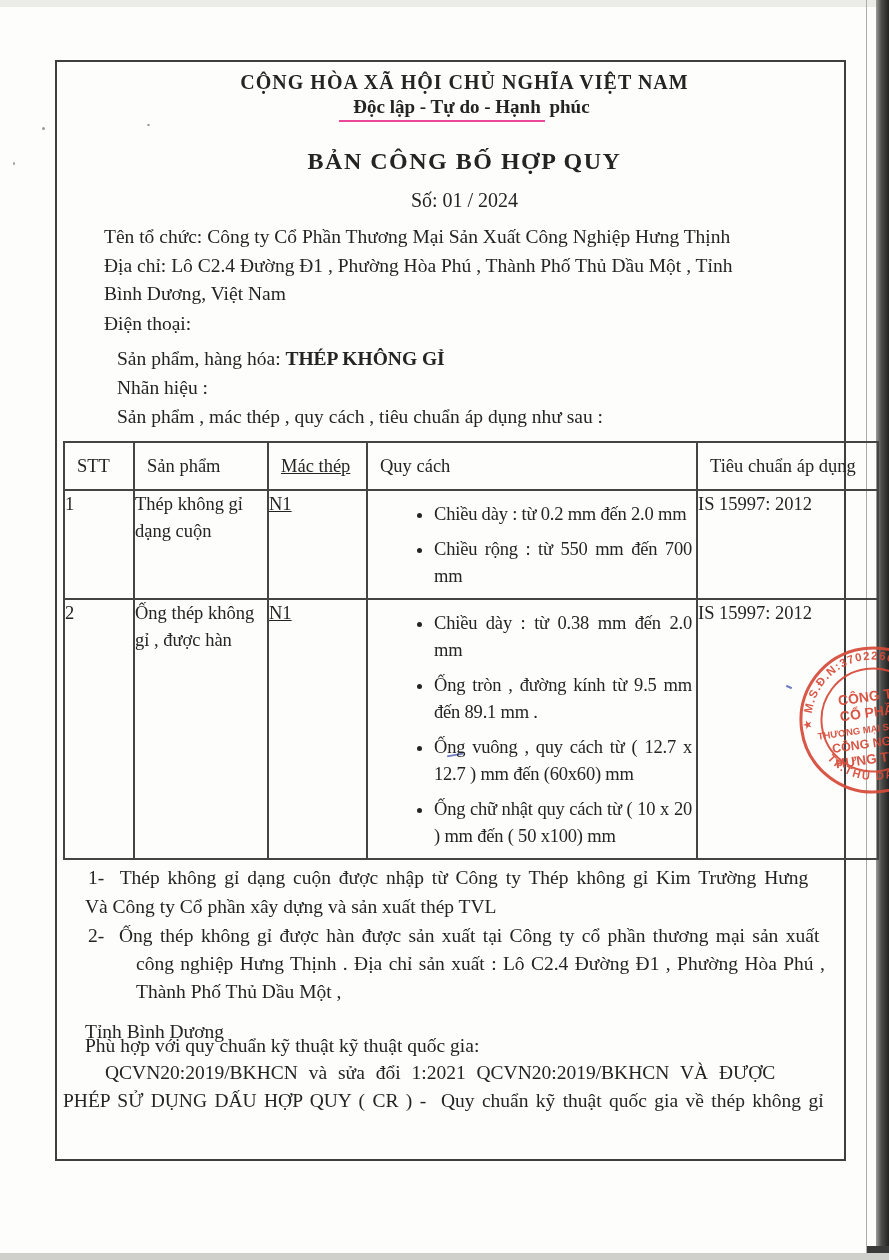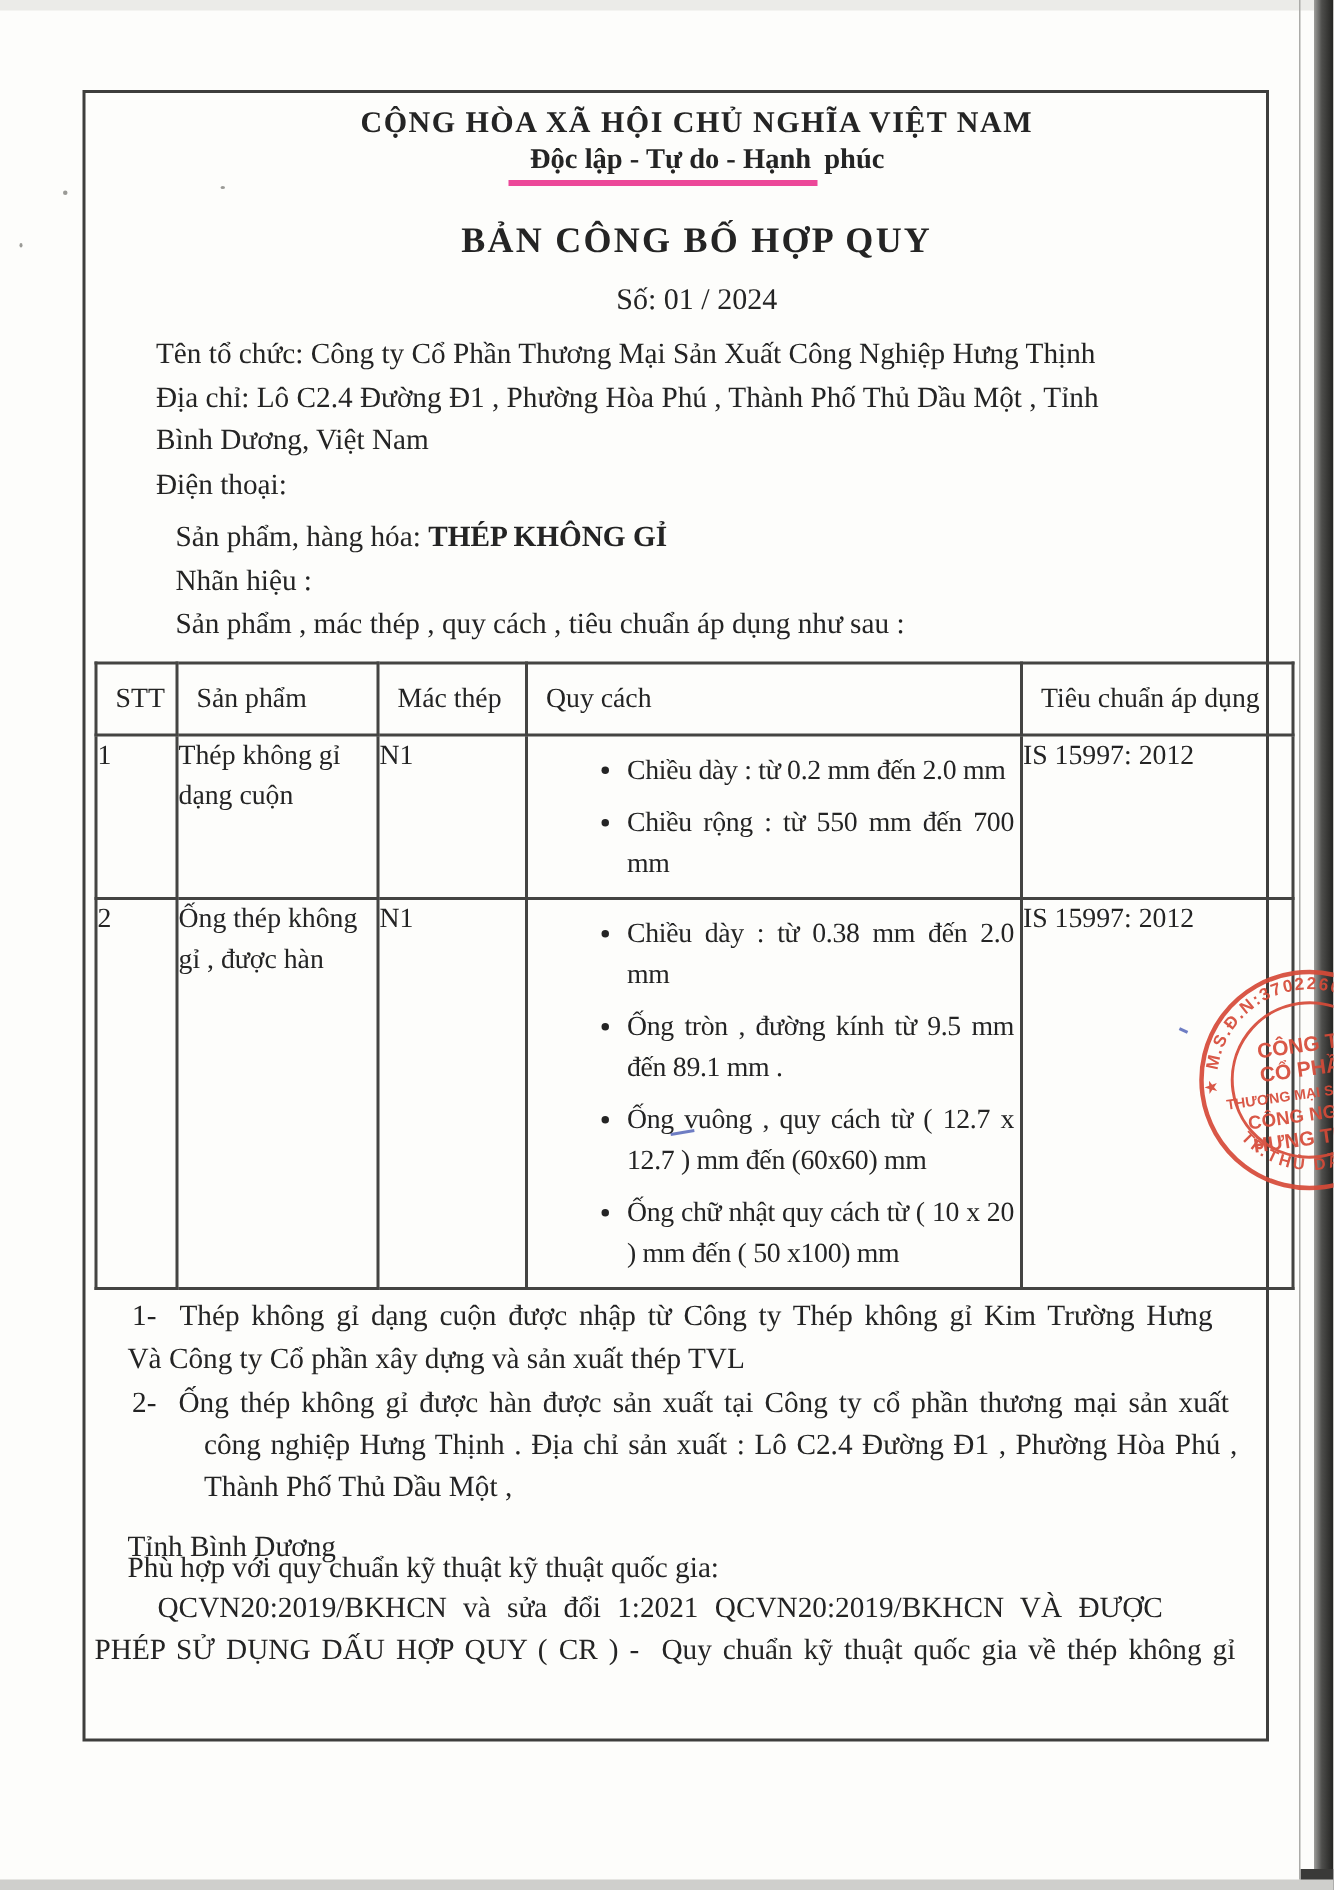--- a/index.html
+++ b/index.html
@@ -19,38 +19,38 @@
   .pen-mark{position:absolute;border-top:2px solid #4a5cb5;opacity:.8;}
 
   .frame{position:absolute;left:55px;top:60px;width:791px;height:1101px;
     border:2px solid #3e3e3c;box-sizing:border-box;}
 
   .abs{position:absolute;white-space:pre;}
   .ctr{left:55px;width:793px;text-align:center;padding-left:13px;}
 
   .nat-title{top:71px;font-size:20px;font-weight:bold;letter-spacing:1px;}
   .motto{top:96px;font-size:19px;font-weight:bold;}
-  .motto .u{display:inline-block;border-bottom:4px solid #ec4899;padding:0 4px 2px 14px;}
+  .motto .u{display:inline-block;border-bottom:2px solid #ec4899;padding:0 4px 2px 14px;}
   .doc-title{top:148px;font-size:24px;font-weight:bold;letter-spacing:1.5px;}
   .doc-number{top:189px;font-size:20px;}
 
   .body-line{font-size:19.5px;}
   .org1{left:104px;top:226px;} .org2{left:104px;top:255px;}
   .org3{left:104px;top:283px;} .org4{left:104px;top:313px;}
   .prod1{left:117px;top:348px;} .prod2{left:117px;top:377px;} .prod3{left:117px;top:406px;}
   .prod1 b{font-weight:bold;}
 
   table.spec{position:absolute;left:63px;top:441px;width:776px;
     border-collapse:collapse;table-layout:fixed;font-size:18.5px;}
   table.spec th,table.spec td{border:2px solid #444442;padding:0;vertical-align:top;
     font-weight:normal;text-align:left;box-sizing:border-box;}
   table.spec th{height:48px;vertical-align:middle;padding-left:12px;}
-  th.c-stt,td.c-stt{width:54px;text-align:center;padding-left:0;}
+  th.c-stt,td.c-stt{width:70px;text-align:center;padding-left:0;}
   th.c-sp,td.c-sp{width:134px;}
-  th.c-mt,td.c-mt{width:99px;text-align:center;padding-left:0;}
+  th.c-mt,td.c-mt{width:99px;text-align:center;padding-left:0;text-decoration:underline;}
   th.c-qc,td.c-qc{width:330px;}
   th.c-tc,td.c-tc{width:181px;margin-left:44px;}
   th.c-sp{padding-left:11px;} th.c-mt{text-align:left;padding-left:11px;}
   td{line-height:27px;}
   td.c-stt{padding-top:11px;}
   td.c-sp{padding:10px 8px 0 11px;text-align:justify;}
   td.c-mt{padding-top:11px;}
   td.c-tc{padding:11px 6px 0 11px;}
   td.c-qc ul{margin:10px 4px 0 0;padding-left:66px;}
   td.c-qc li{margin-bottom:7px;text-align:justify;letter-spacing:-0.2px;line-height:27.5px;}

